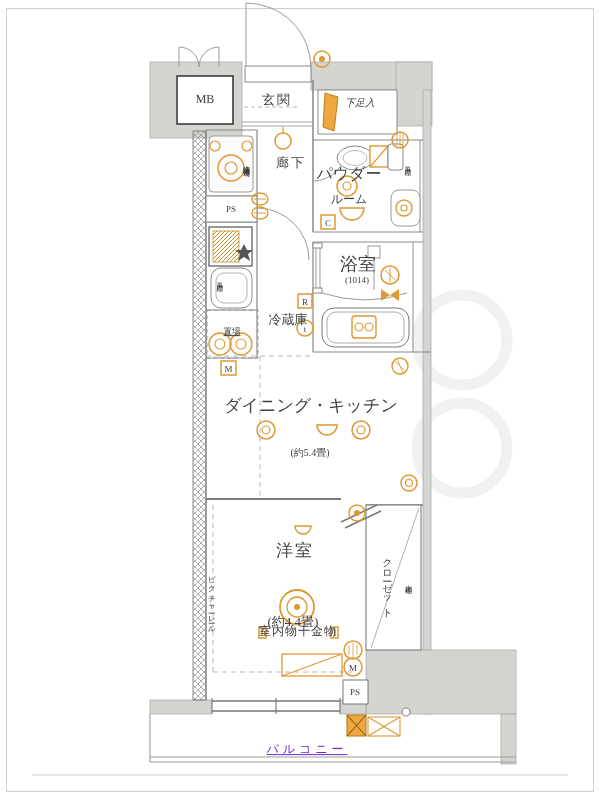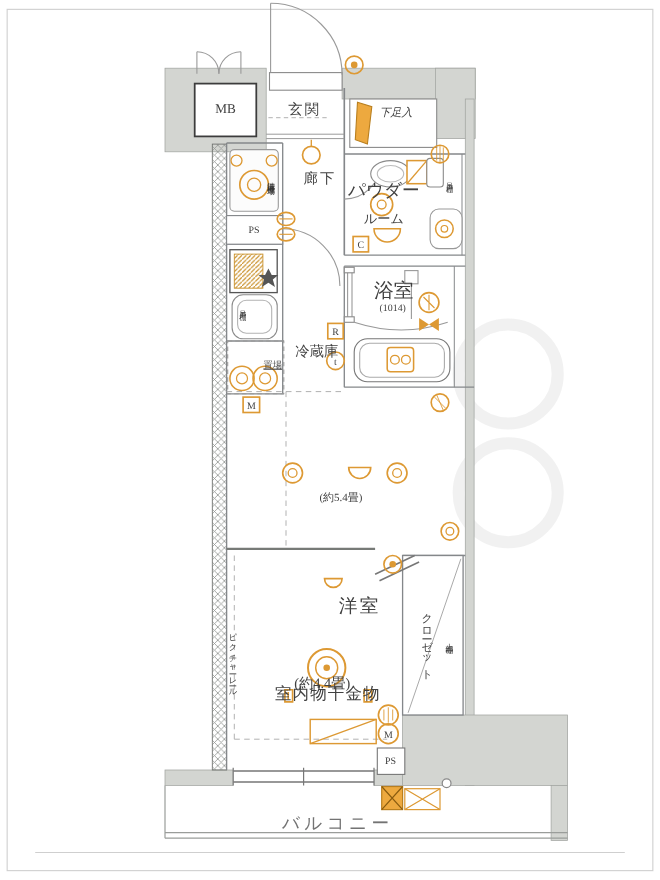--- a/index.html
+++ b/index.html
@@ -218,28 +218,29 @@
   </svg>
 
   <div class="lbl" style="left:205px;top:100px;font-size:12px;">MB</div>
   <div class="lbl" style="left:277px;top:100px;font-size:13px;letter-spacing:2px;">玄関</div>
   <div class="lbl" style="left:360px;top:103px;font-size:10px;font-style:italic;">下足入</div>
   <div class="lbl" style="left:291px;top:163px;font-size:13px;letter-spacing:2px;">廊下</div>
   <div class="lbl" style="left:349px;top:174px;font-size:16px;">パウダー</div>
   <div class="lbl" style="left:349px;top:200px;font-size:12px;">ルーム</div>
   <div class="lbl" style="left:358px;top:264px;font-size:18px;">浴室</div>
   <div class="lbl" style="left:357px;top:280px;font-size:9px;">(1014)</div>
+  <div class="lbl" style="left:311px;top:406px;font-size:17px;">ダイニング・キッチン</div>
   <div class="lbl" style="left:310px;top:453px;font-size:10px;">(約5.4畳)</div>
-  <div class="lbl" style="left:295px;top:551px;font-size:17px;letter-spacing:2px;margin-left:32px;">洋室</div>
+  <div class="lbl" style="left:295px;top:551px;font-size:17px;letter-spacing:2px;">洋室</div>
   <div class="lbl" style="left:293px;top:579px;font-size:13px;margin-top:43px;">(約4.4畳)</div>
   <div class="lbl v" style="left:387px;top:582px;font-size:10px;">クローゼット</div>
   <div class="lbl v small" style="left:408px;top:581px;font-size:7px;">上部棚</div>
   <div class="lbl v small" style="left:211px;top:600px;font-size:7.5px;">ピクチャーレール</div>
-  <div class="lbl" style="left:298px;top:632px;font-size:15px;letter-spacing:1px;">室内物干金物</div>
+  <div class="lbl" style="left:298px;top:632px;font-size:12px;letter-spacing:1px;">室内物干金物</div>
   <div class="lbl v small" style="left:246px;top:163px;font-size:7px;">洗濯機置場</div>
   <div class="lbl" style="left:244px;top:320px;font-size:13px;margin-left:44px;">冷蔵庫</div>
-  <div class="lbl" style="left:248px;top:332px;font-size:8.5px;text-decoration:underline;">置場</div>
+  <div class="lbl" style="left:232px;top:332px;font-size:8.5px;text-decoration:underline;">置場</div>
   <div class="lbl v small" style="left:220px;top:279px;font-size:6.5px;">吊戸棚</div>
   <div class="lbl v small" style="left:408px;top:163px;font-size:6.5px;">吊戸棚</div>
   <div class="lbl" style="left:231px;top:209px;font-size:9px;">PS</div>
   <div class="lbl" style="left:355px;top:692px;font-size:9px;">PS</div>
-  <div class="lbl" style="left:307px;top:750px;font-size:16px;letter-spacing:4px;color:#737373;">バルコニー</div>
+  <div class="lbl" style="left:307px;top:750px;font-size:12px;letter-spacing:4px;color:#6d28d9;text-decoration:underline;">バルコニー</div>
 </div>
 
 </body></html>

